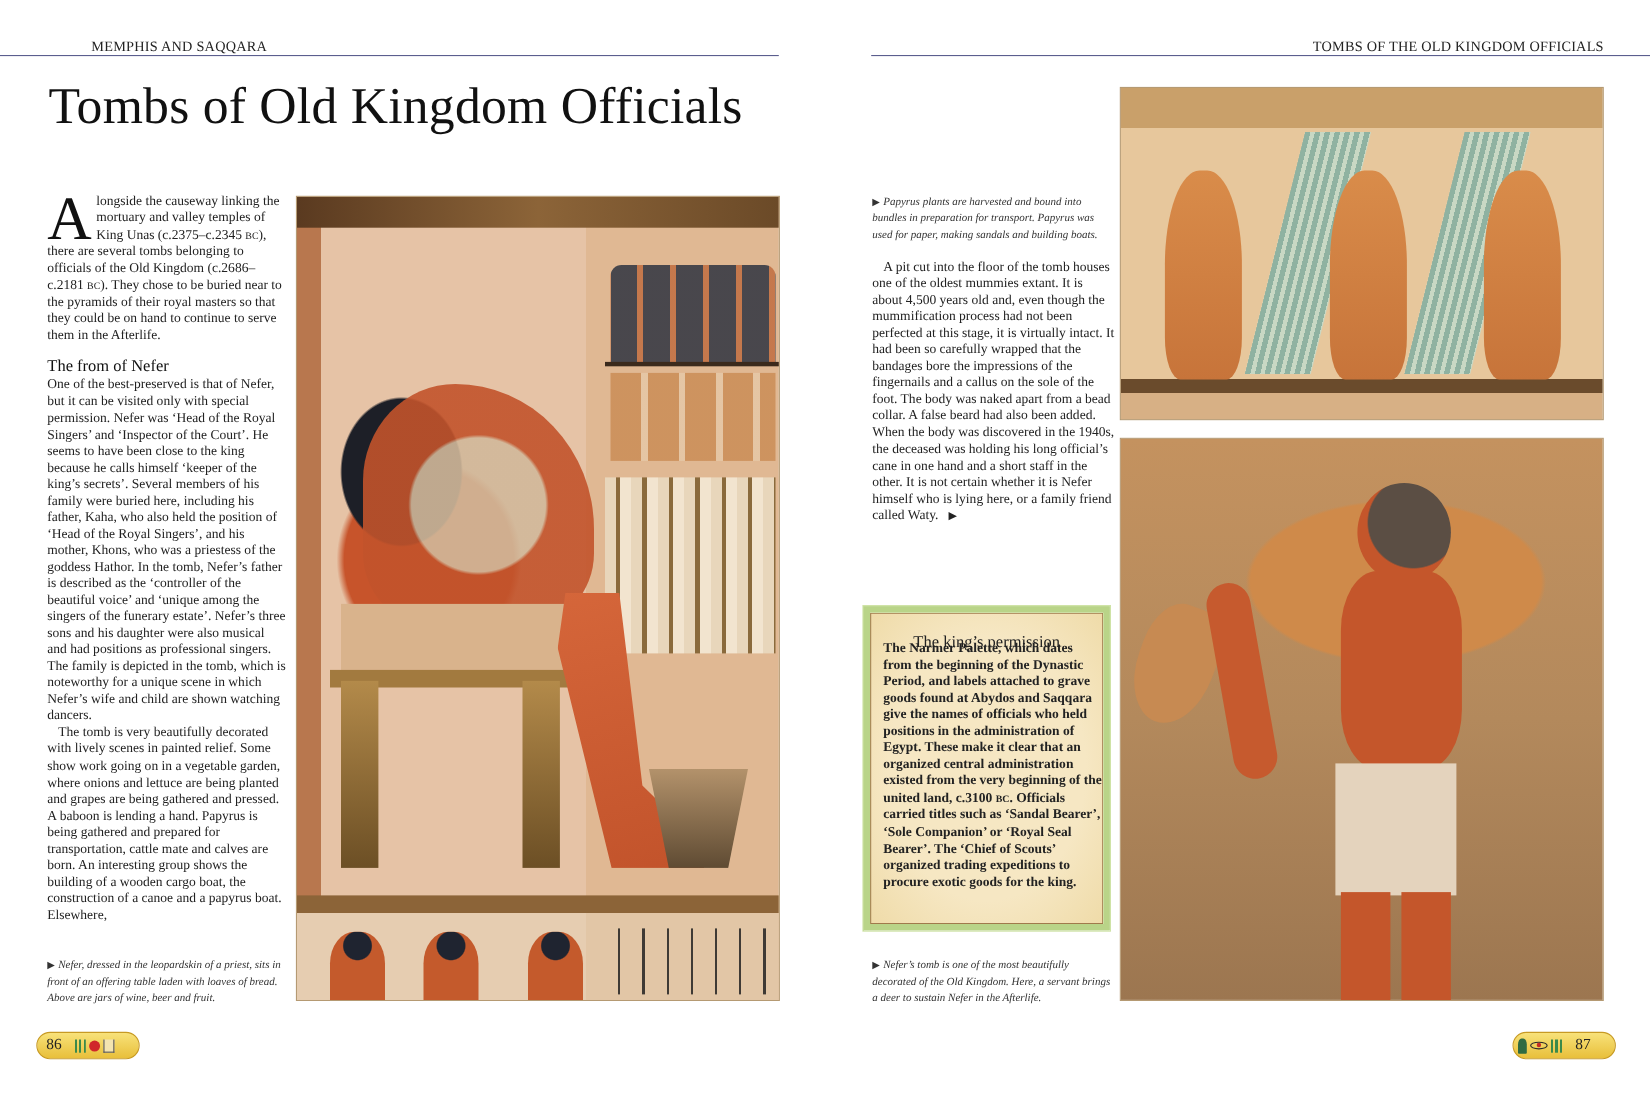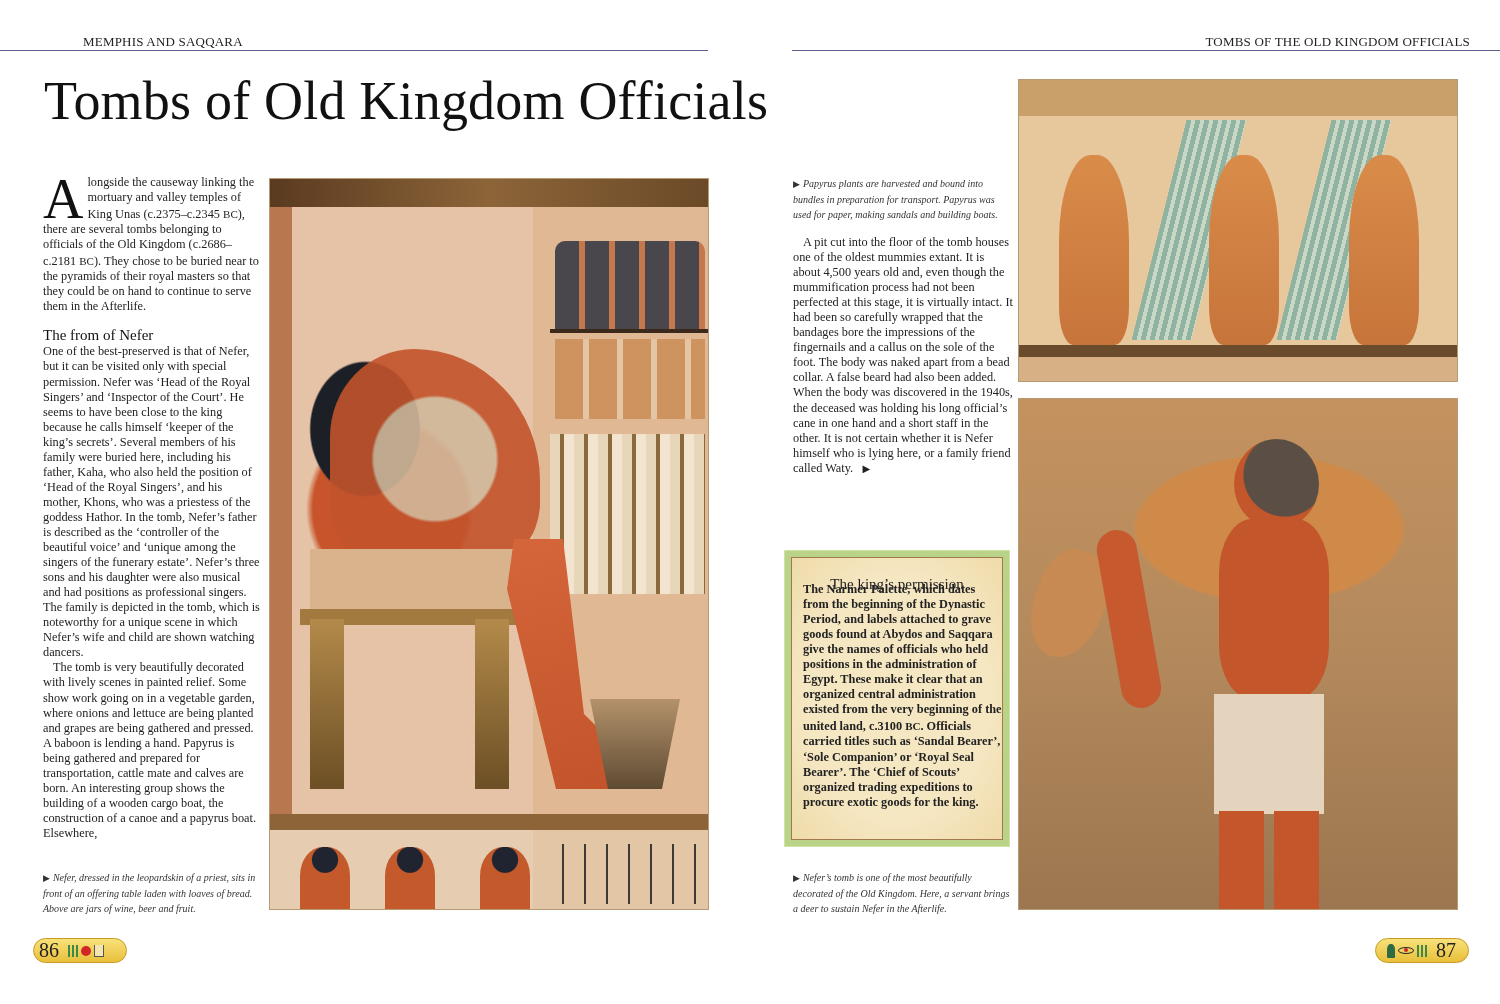--- a/index.html
+++ b/index.html
@@ -2,28 +2,28 @@
 <html><head>
 <meta charset="utf-8">
 <style>
   * { box-sizing: border-box; margin: 0; padding: 0; }
   html, body { width: 1500px; height: 1004px; background: #ffffff; overflow: hidden; }
   body { position: relative; font-family: "Liberation Serif", "DejaVu Serif", serif; color: #1a1a1a; }
 
   .running-head { position: absolute; top: 34px; font-size: 13px; letter-spacing: 0.2px; color: #222; }
   .rule { position: absolute; top: 50px; height: 1px; background: #5b5e8e; }
 
-  .page-title { position: absolute; left: 44px; top: 70px; font-size: 54px; font-weight: normal; color: #111; letter-spacing: 0.2px; }
+  .page-title { position: absolute; left: 44px; top: 70px; font-size: 47px; font-weight: normal; color: #111; letter-spacing: 0.2px; }
 
   .col { position: absolute; font-size: 12.3px; line-height: 15.05px; color: #222; }
   .col p { margin: 0; }
   .col p.indent { text-indent: 10px; }
   .dropcap { float: left; font-size: 56px; line-height: 44px; margin: 2px 4px 0 0; color: #111; }
   .subhead { font-size: 15px; line-height: 18px; margin-top: 12px; color: #111; }
-  .sc { font-variant: small-caps; font-size: 16px; }
+  .sc { font-variant: small-caps; font-size: 13px; }
 
   .caption { position: absolute; font-style: italic; font-size: 10px; line-height: 15px; color: #333; }
   .caption .tri { font-style: normal; font-size: 9px; margin-right: 3px; }
 
   .photo { position: absolute; border: 1px solid #b59a73; overflow: hidden; }
 
   
   .photo-nefer { left: 269px; top: 178px; width: 440px; height: 732px;
     background:
       radial-gradient(ellipse 90px 110px at 95px 250px, #1d1f27 0 60%, transparent 62%),
@@ -73,21 +73,21 @@
   
   .sidebar { position: absolute; left: 785px; top: 551px; width: 224px; height: 295px;
     background: radial-gradient(ellipse at 50% 50%, #f6e7c3 0 60%, #efdba8 100%);
     border: 6px solid #b9d488; box-shadow: inset 0 0 0 1px #a07a4c, 0 0 0 1px #cfe3a6; }
   .sidebar-title { position: absolute; left: 0; top: 19px; width: 100%; text-align: center; font-size: 15px; color: #222; }
   .sidebar-body { position: absolute; left: 12px; top: 25px; width: 200px; font-size: 12.3px; line-height: 15.05px; color: #222; font-weight: bold; }
 
   
   .cartouche { position: absolute; top: 938px; width: 94px; height: 25px; border-radius: 13px;
     background: linear-gradient(180deg, #f8e27a, #e8bf3a); border: 1.5px solid #c79a24; display: flex; align-items: center; }
-  .cartouche .num { font-size: 20px; color: #222; width: 30px; text-align: center; }
+  .cartouche .num { font-size: 14px; color: #222; width: 30px; text-align: center; }
   .cartouche .hiero { display: flex; align-items: center; gap: 3px; padding: 0 4px; }
   .sun { width: 10px; height: 10px; border-radius: 50%; background: #d0282a; }
   .eye { width: 16px; height: 7px; border-radius: 50%; border: 1.5px solid #2b2b2b; position: relative; }
   .eye::after { content: ""; position: absolute; left: 5px; top: 0; width: 4px; height: 4px; border-radius: 50%; background: #c62a26; }
   .bird { width: 8px; height: 14px; background: #2f6b42; border-radius: 40% 40% 10% 10%; }
   .reeds { width: 10px; height: 12px; background: repeating-linear-gradient(90deg,#3b8a4a 0 2px,transparent 2px 4px); }
   .house { width: 10px; height: 12px; border: 1.5px solid #555; border-top: 0; background: #f3e4b0; }
 </style>
 </head>
 <body>
@@ -133,21 +133,21 @@
 
 <div class="cartouche" style="left:33px;">
   <span class="num">86</span>
   <span class="hiero">
     <span class="reeds"></span>
     <span class="sun"></span>
     <span class="house"></span>
   </span>
 </div>
 
-<div class="running-head" style="right:30px;">TOMBS OF THE OLD KINGDOM OFFICIALS</div>
+<div class="running-head" style="right:42px;">TOMBS OF THE OLD KINGDOM OFFICIALS</div>
 <div class="rule" style="left:792px; width:708px;"></div>
 
 <div class="caption" style="left:793px; top:176px; width:220px;">
   <span class="tri">▶</span><span>Papyrus plants are harvested and bound into bundles in preparation for transport. Papyrus was used for paper, making sandals and building boats.</span>
 </div>
 
 <div class="col" style="left:793px; top:235px; width:220px;">
   <p class="indent"><span>A pit cut into the floor of the tomb houses one of the oldest mummies extant. It is about 4,500 years old and, even though the mummification process had not been perfected at this stage, it is virtually intact. It had been so carefully wrapped that the bandages bore the impressions of the fingernails and a callus on the sole of the foot. The body was naked apart from a bead collar. A false beard had also been added. When the body was discovered in the 1940s, the deceased was holding his long official’s cane in one hand and a short staff in the other. It is not certain whether it is Nefer himself who is lying here, or a family friend called Waty.</span>&nbsp;&nbsp;&nbsp;<span style="font-size:10px;">▶</span></p>
 </div>
 
@@ -171,20 +171,20 @@
 <div class="photo photo-deer" title="Relief of a servant carrying a deer">
   <div class="deerhead"></div>
   <div class="arm"></div>
   <div class="torso"></div>
   <div class="head"></div>
   <div class="kilt"></div>
   <div class="legl"></div>
   <div class="legr"></div>
 </div>
 
-<div class="cartouche" style="left:1375px; justify-content:center;">
+<div class="cartouche" style="left:1375px; justify-content:flex-start;">
   <span class="hiero">
     <span class="bird"></span>
     <span class="eye"></span>
     <span class="reeds"></span>
   </span>
   <span class="num">87</span>
 </div>
 
 </body></html>

